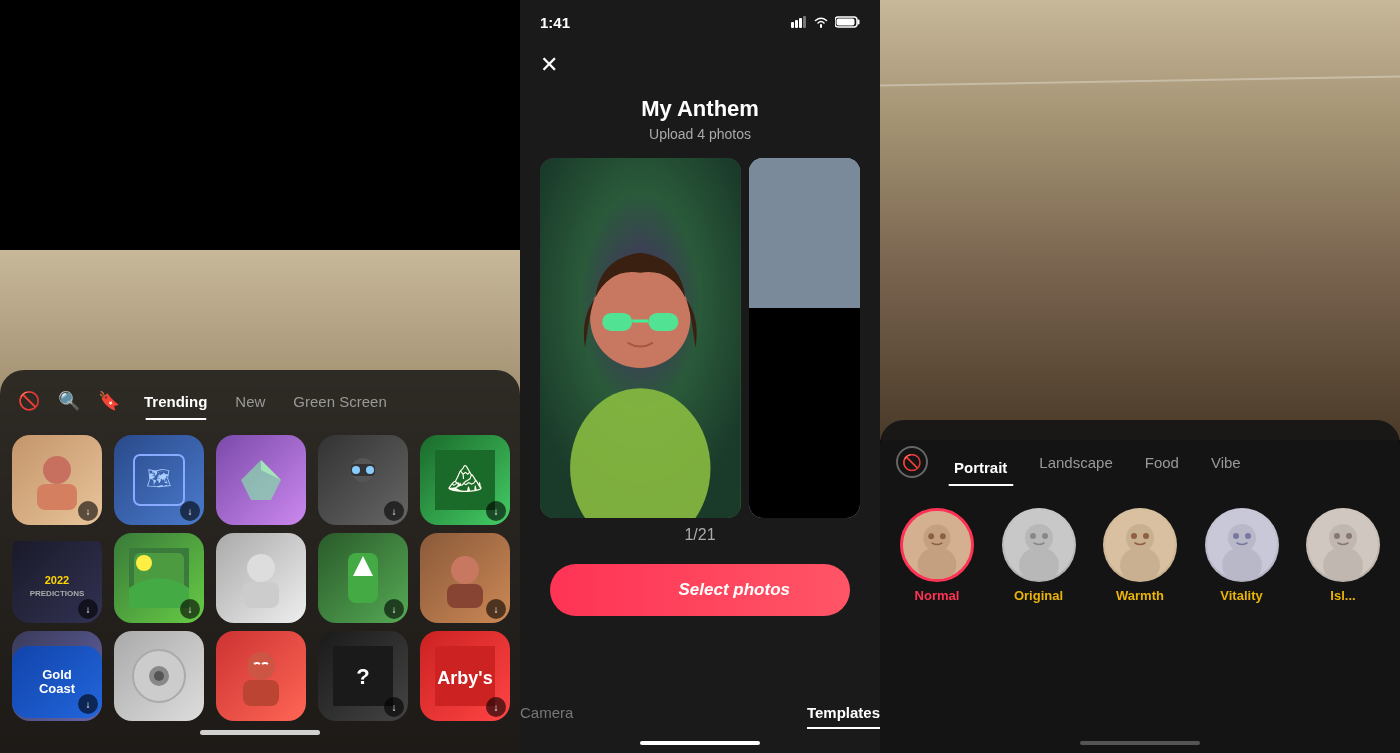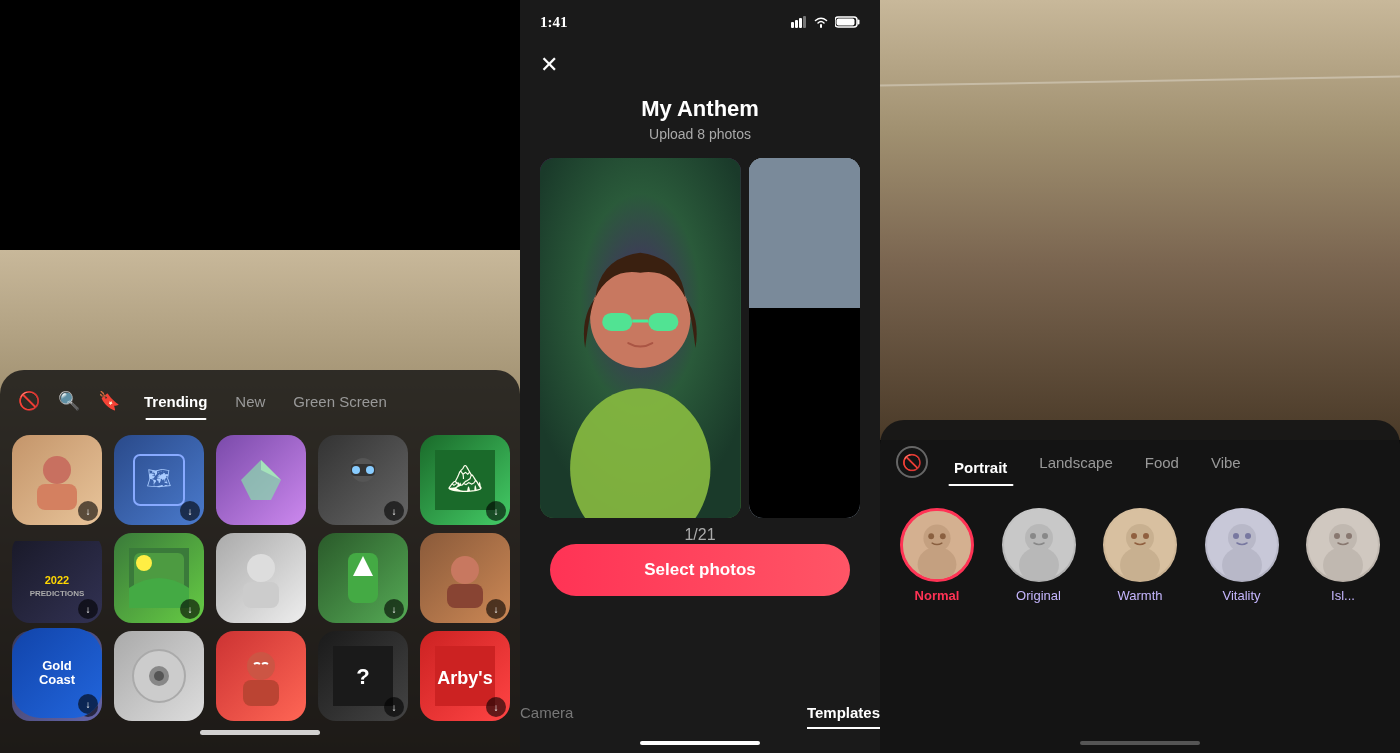--- a/index.html
+++ b/index.html
@@ -164,21 +164,20 @@
       flex-direction: column;
       align-items: center;
     }
     .status-bar {
       width: 100%;
       height: 44px;
       display: flex;
       align-items: center;
       justify-content: space-between;
       padding: 0 20px;
-      font-family: Liberation Serif, serif;
     }
     .status-time {
       color: #fff;
       font-size: 15px;
       font-weight: 600;
     }
     .status-icons {
       display: flex;
       align-items: center;
       gap: 6px;
@@ -239,30 +238,32 @@
       border-radius: 14px;
       overflow: hidden;
       background: linear-gradient(180deg, #8a9aaa 0%, #6a7a8a 100%);
     }
     .photo-counter {
       color: #aaa;
       font-size: 16px;
       margin-top: 8px;
     }
     .select-btn {
+      margin-top: 20px;
       background: linear-gradient(90deg, #ff3355 0%, #ff5566 100%);
       border: none;
       border-radius: 30px;
       color: #fff;
       font-size: 17px;
       font-weight: 600;
       padding: 16px 60px;
       cursor: pointer;
       width: 300px;
-      text-align: center;
+      text-align: right;
+      font-style: italic;
     }
     .anthem-nav {
       position: absolute;
       bottom: 24px;
       width: 100%;
       display: flex;
       justify-content: space-between;
       gap: 60px;
     }
     .anthem-nav-item {
@@ -391,23 +392,24 @@
       background: #888;
       display: flex;
       align-items: center;
       justify-content: center;
       position: relative;
     }
     .avatar-circle.selected {
       border: 3px solid #ff3355;
     }
     .avatar-label {
-      color: #c4b5fd;
+      color: #eab308;
       font-size: 13px;
       text-align: center;
+      font-weight: bold;
     }
     .avatar-label.selected {
       color: #ff3355;
       font-weight: 600;
     }
 
     
     .av-normal { background: linear-gradient(180deg, #d4b090 0%, #c4a080 100%); }
     .av-original { background: linear-gradient(180deg, #c8c8c8 0%, #b0b0b0 100%); }
     .av-sunny { background: linear-gradient(180deg, #d4c090 0%, #c4b080 100%); }
@@ -577,21 +579,21 @@
       <div class="filter-item-bg fi-14">
         <svg width="60" height="60" viewBox="0 0 60 60">
           <rect x="0" y="0" width="60" height="60" fill="#cc2222"></rect>
           <text x="30" y="38" text-anchor="middle" fill="#fff" font-size="18" font-weight="900">Arby's</text>
         </svg>
       </div>
       <div class="filter-download">↓</div>
     </div>
   </div>
 
-  <div style="position:absolute;bottom:35px;left:12px;width:90px;height:90px;border-radius:28px;overflow:hidden;background:linear-gradient(135deg,#1144aa,#2266dd);">
+  <div style="position:absolute;bottom:35px;left:12px;width:90px;height:72px;border-radius:16px;overflow:hidden;background:linear-gradient(135deg,#1144aa,#2266dd);">
     <div style="width:100%;height:100%;display:flex;flex-direction:column;align-items:center;justify-content:center;">
       <span style="color:#fff;font-size:13px;font-weight:800;line-height:1.1;text-align:center;">Gold</span>
       <span style="color:#fff;font-size:13px;font-weight:800;line-height:1.1;text-align:center;">Coast</span>
     </div>
     <div class="filter-download">↓</div>
   </div>
 
   <div class="panel1-bottom"></div>
 </div>
 
@@ -615,21 +617,21 @@
         <rect x="0" y="1" width="22" height="10" rx="3" stroke="white" stroke-width="1.5"></rect>
         <rect x="1.5" y="2.5" width="18" height="7" rx="2" fill="white"></rect>
         <rect x="22.5" y="3.5" width="2" height="5" rx="1" fill="white"></rect>
       </svg>
     </div>
   </div>
 
   <div class="close-btn">✕</div>
 
   <div class="anthem-title">My Anthem</div>
-  <div class="anthem-subtitle">Upload 8 photos</div>
+  <div class="anthem-subtitle">Upload 4 photos</div>
 
   <div class="photo-area">
     <div class="photo-main">
       <div class="photo-main-inner">
 
         <svg width="100%" height="100%" viewBox="0 0 200 360" preserveAspectRatio="xMidYMid slice">
           <rect width="200" height="360" fill="url(#grad1)"></rect>
           <defs>
             <radialGradient id="grad1" cx="50%" cy="40%" r="60%">
               <stop offset="0%" style="stop-color:#4a2a6a"></stop>

